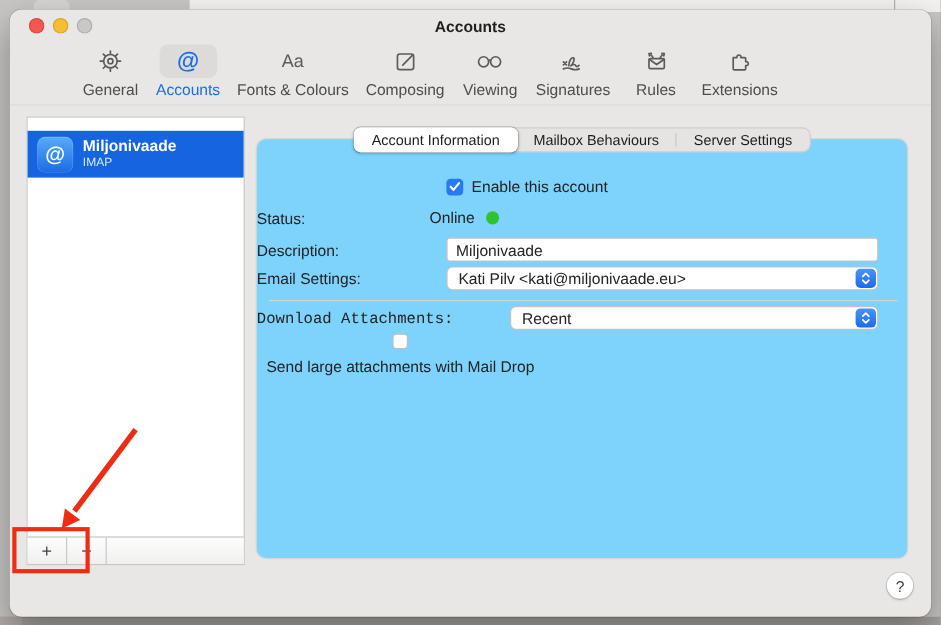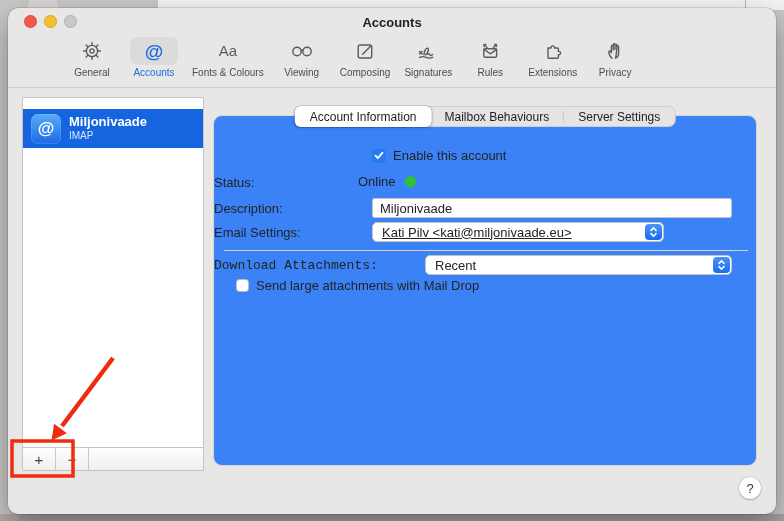--- a/index.html
+++ b/index.html
@@ -23,21 +23,21 @@
             border-radius:10px 10px 0 0; }
   .traffic { position:absolute; top:7px; left:16px; display:flex; gap:7px; }
   .light { width:13px; height:13px; border-radius:50%; border:.5px solid rgba(0,0,0,.12); }
   .light.red { background:#f5564d; } .light.yellow { background:#f6bf2f; } .light.gray { background:#c9c8c7; }
   .win-title { position:absolute; top:7px; left:0; width:100%; text-align:center; font-size:13px; font-weight:bold; color:#1f1f21; }
 
   .toolbar { position:absolute; top:29px; left:60px; display:flex; gap:14px; align-items:flex-start; }
   .tb-item { display:flex; flex-direction:column; align-items:center; gap:2px; cursor:default; }
   .tb-icon { width:48px; height:28px; display:flex; align-items:center; justify-content:center; border-radius:7px; }
   .tb-item.selected .tb-icon { background:#dcdbda; }
-  .tb-label { font-size:10px; color:#4d4d4d; white-space:nowrap; }
+  .tb-label { font-size:13px; color:#4d4d4d; white-space:nowrap; }
   .tb-item.selected .tb-label { color:#1a6ee0; }
   .tb-at { font-size:19px; font-weight:bold; color:#1a6ee0; line-height:1; }
   svg.icn { stroke:#5c5b5a; fill:none; stroke-width:1.4; stroke-linecap:round; stroke-linejoin:round; }
   svg.icn text { stroke:none; fill:#5c5b5a; }
 
   
   .sidebar { position:absolute; left:14px; top:89px; width:182px; height:374px; background:#ffffff;
              border:1px solid #c6c5c4; }
   .acct-row { position:absolute; left:0; top:11px; width:100%; height:39px; background:#1565e0;
               display:flex; align-items:center; padding-left:8px; }
@@ -47,21 +47,21 @@
   .acct-text { margin-left:8px; display:flex; flex-direction:column; line-height:1.15; }
   .acct-name { color:#ffffff; font-size:13px; font-weight:bold; }
   .acct-type { color:#d9e7fb; font-size:10px; }
   .side-bar-bottom { position:absolute; left:0; bottom:0; width:100%; height:23px; border-top:1px solid #c6c5c4;
               background:linear-gradient(180deg,#fdfdfd,#f1f0ef); display:flex; }
   .sb-btn { width:32px; display:flex; align-items:center; justify-content:center; font-size:15px; color:#3e3e3e; cursor:default; }
   .sb-div { width:1px; background:#c9c8c7; }
   .sb-rest { flex:1; }
 
   
-  .panel { position:absolute; left:205px; top:107px; width:544px; height:351px; background:#3b82f6;
+  .panel { position:absolute; left:205px; top:107px; width:544px; height:351px; background:#7dd3fc;
            border:1px solid #d8d7d6; border-radius:9px; }
 
   .tabs { position:absolute; top:-10px; left:50%; transform:translateX(-50%); display:flex; align-items:stretch;
           background:#e5e4e3; border:1px solid #cfcecd; border-radius:7px; height:21px; font-size:12px; color:#1d1d1f; }
   .tab { display:flex; align-items:center; padding:0 14px; white-space:nowrap; cursor:default; }
   .tab.selected { background:#ffffff; border-radius:6px; margin:-1px -1px; padding:0 15px;
                   box-shadow:0 0 0 .5px rgba(0,0,0,.25), 0 1px 2.5px rgba(0,0,0,.22); }
   .tab-div { width:1px; background:#c8c7c6; margin:4px 0; }
 
   .form { position:absolute; inset:0; font-size:13px; color:#232323; }
@@ -131,41 +131,41 @@
           <div class="tb-icon">
             <svg class="icn" width="28" height="24" viewBox="0 0 28 24">
               <text x="14" y="17" text-anchor="middle" font-size="15" font-family="Liberation Sans, sans-serif">Aa</text>
             </svg>
           </div>
           <div class="tb-label">Fonts &amp; Colours</div>
         </div>
 
         <div class="tb-item">
           <div class="tb-icon">
+            <svg class="icn" width="24" height="24" viewBox="0 0 24 24">
+              <rect x="5.2" y="6" width="13.5" height="13" rx="2"></rect>
+              <path d="M9.6 15.2l7.2-7.2M16.8 8l1.3-1.3"></path>
+            </svg>
+          </div>
+          <div class="tb-label">Composing</div>
+        </div>
+
+        <div class="tb-item">
+          <div class="tb-icon">
             <svg class="icn" width="26" height="24" viewBox="0 0 26 24">
               <circle cx="8" cy="12.5" r="4.2"></circle>
                 <circle cx="18" cy="12.5" r="4.2"></circle>
               <path d="M12.2 11.6q0.8-1.2 1.6 0"></path>
             </svg>
           </div>
           <div class="tb-label">Viewing</div>
         </div>
 
         <div class="tb-item">
           <div class="tb-icon">
-            <svg class="icn" width="24" height="24" viewBox="0 0 24 24">
-              <rect x="5.2" y="6" width="13.5" height="13" rx="2"></rect>
-              <path d="M9.6 15.2l7.2-7.2M16.8 8l1.3-1.3"></path>
-            </svg>
-          </div>
-          <div class="tb-label">Composing</div>
-        </div>
-
-        <div class="tb-item">
-          <div class="tb-icon">
             <svg class="icn" width="26" height="24" viewBox="0 0 26 24">
               <path d="M4.5 12.5l2.6 2.6M7.1 12.5l-2.6 2.6"></path>
               <path d="M9 15.8c0-4 2.2-7.2 3.8-6.6 1.6.6-.4 5.2-2.1 6.6 2-1.5 3.7-1.4 4.2.1.3 1 1.6.6 2.6-.4"></path>
               <path d="M4.5 18.4c2.2-1 4.4-1 6.6 0 2.2 1 4.4 1 6.6 0"></path>
             </svg>
           </div>
           <div class="tb-label">Signatures</div>
         </div>
 
         <div class="tb-item">
@@ -182,28 +182,20 @@
 
         <div class="tb-item">
           <div class="tb-icon">
             <svg class="icn" width="24" height="24" viewBox="0 0 24 24">
               <path d="M7 9h3.1c-.5-2.9 3.8-2.9 3.3 0H16.5a.9.9 0 0 1 .9.9v2.5c2.9-.5 2.9 3.8 0 3.3V18.3a.9.9 0 0 1-.9.9H7.9a.9.9 0 0 1-.9-.9z"></path>
             </svg>
           </div>
           <div class="tb-label">Extensions</div>
         </div>
 
-        <div class="tb-item">
-          <div class="tb-icon">
-            <svg class="icn" width="24" height="24" viewBox="0 0 24 24">
-              <path d="M9 19.2c-1.9-1.7-3.1-4.1-3.1-6.3 0-1 1.4-1.3 1.9-.3l.6 1.2V7.3c0-1.2 1.8-1.2 1.8 0v3.6M10.2 10.9V5.6c0-1.2 1.8-1.2 1.8 0v5M12 10.6V6c0-1.2 1.8-1.2 1.8 0v5M13.8 11V7.6c0-1.2 1.8-1.2 1.8 0v6.9c0 2.4-1.4 3.9-3 4.7z"></path>
-            </svg>
-          </div>
-          <div class="tb-label">Privacy</div>
-        </div>
       </div>
     </div>
 
     <div class="sidebar">
       <div class="acct-row">
         <div class="acct-icon">
           <span>@</span>
         </div>
         <div class="acct-text">
           <span class="acct-name">Miljonivaade</span>
@@ -241,42 +233,42 @@
         <div class="lbl" style="left:0; top:59px; width:150px;">Status:</div>
         <div class="row" style="left:144px; top:58px; gap:9px;">
           <span>Online</span>
           <span class="dot"></span>
         </div>
 
         <div class="lbl" style="left:0; top:85px; width:150px;">Description:</div>
         <input class="txt-input" style="left: 158px; top: 82px; width: 360px;" value="Miljonivaade">
 
         <div class="lbl" style="left:0; top:109px; width:150px;">Email Settings:</div>
-        <div class="dropdown" style="left:158px; top:106px; width:292px;text-decoration:underline;">
+        <div class="dropdown" style="left:158px; top:106px; width:360px;">
           <span>Kati Pilv &lt;kati@miljonivaade.eu&gt;</span>
           <span class="stepper">
             <svg width="9" height="12" viewBox="0 0 9 12">
                 <path d="M2 4.4L4.5 1.9 7 4.4M2 7.6L4.5 10.1 7 7.6" stroke="#fff" stroke-width="1.5" fill="none" stroke-linecap="round" stroke-linejoin="round"></path>
               </svg>
           </span>
         </div>
 
         <div class="sep" style="left:10px; top:134px; width:524px;"></div>
 
         <div class="lbl" style="left:0; top:142px; width:204px;font-family:Liberation Mono, monospace;">Download Attachments:</div>
         <div class="dropdown" style="left:211px; top:139px; width:307px;">
           <span>Recent</span>
           <span class="stepper">
             <svg width="9" height="12" viewBox="0 0 9 12">
                 <path d="M2 4.4L4.5 1.9 7 4.4M2 7.6L4.5 10.1 7 7.6" stroke="#fff" stroke-width="1.5" fill="none" stroke-linecap="round" stroke-linejoin="round"></path>
               </svg>
           </span>
         </div>
 
-        <div class="row" style="left:22px; top:162px; gap:7px;">
+        <div class="row" style="left:8px; top:162px; gap:7px;flex-direction:column;">
           <div class="cb" style="width:13px;height:13px;">
             
           </div>
           <span>Send large attachments with Mail Drop</span>
         </div>
 
       </div>
     </div>
 
     <div class="help-btn">

